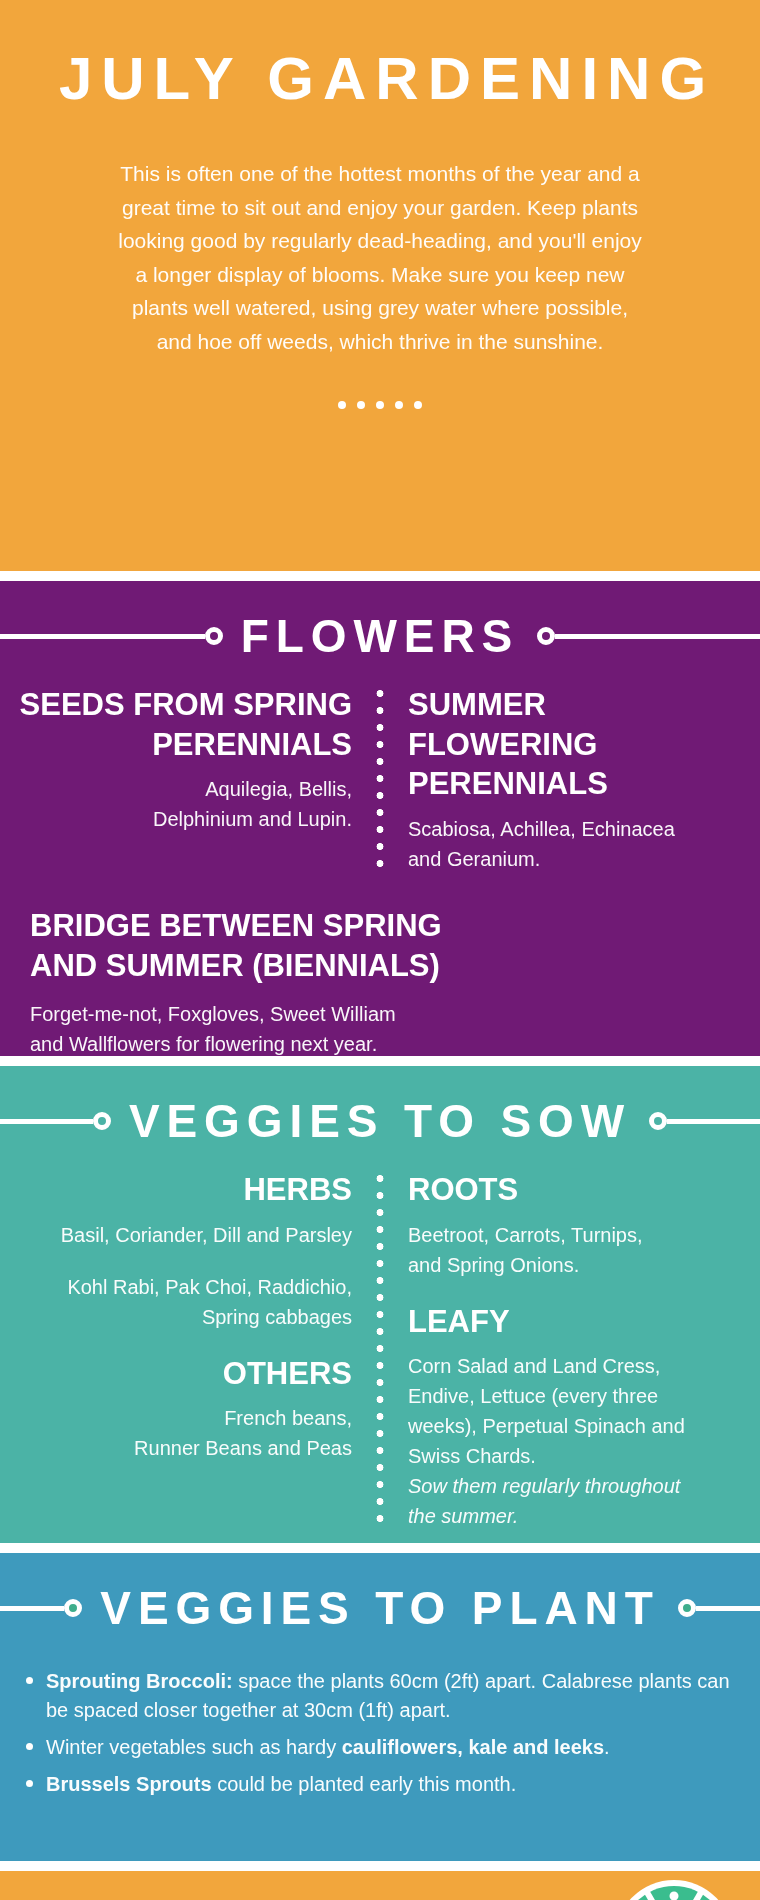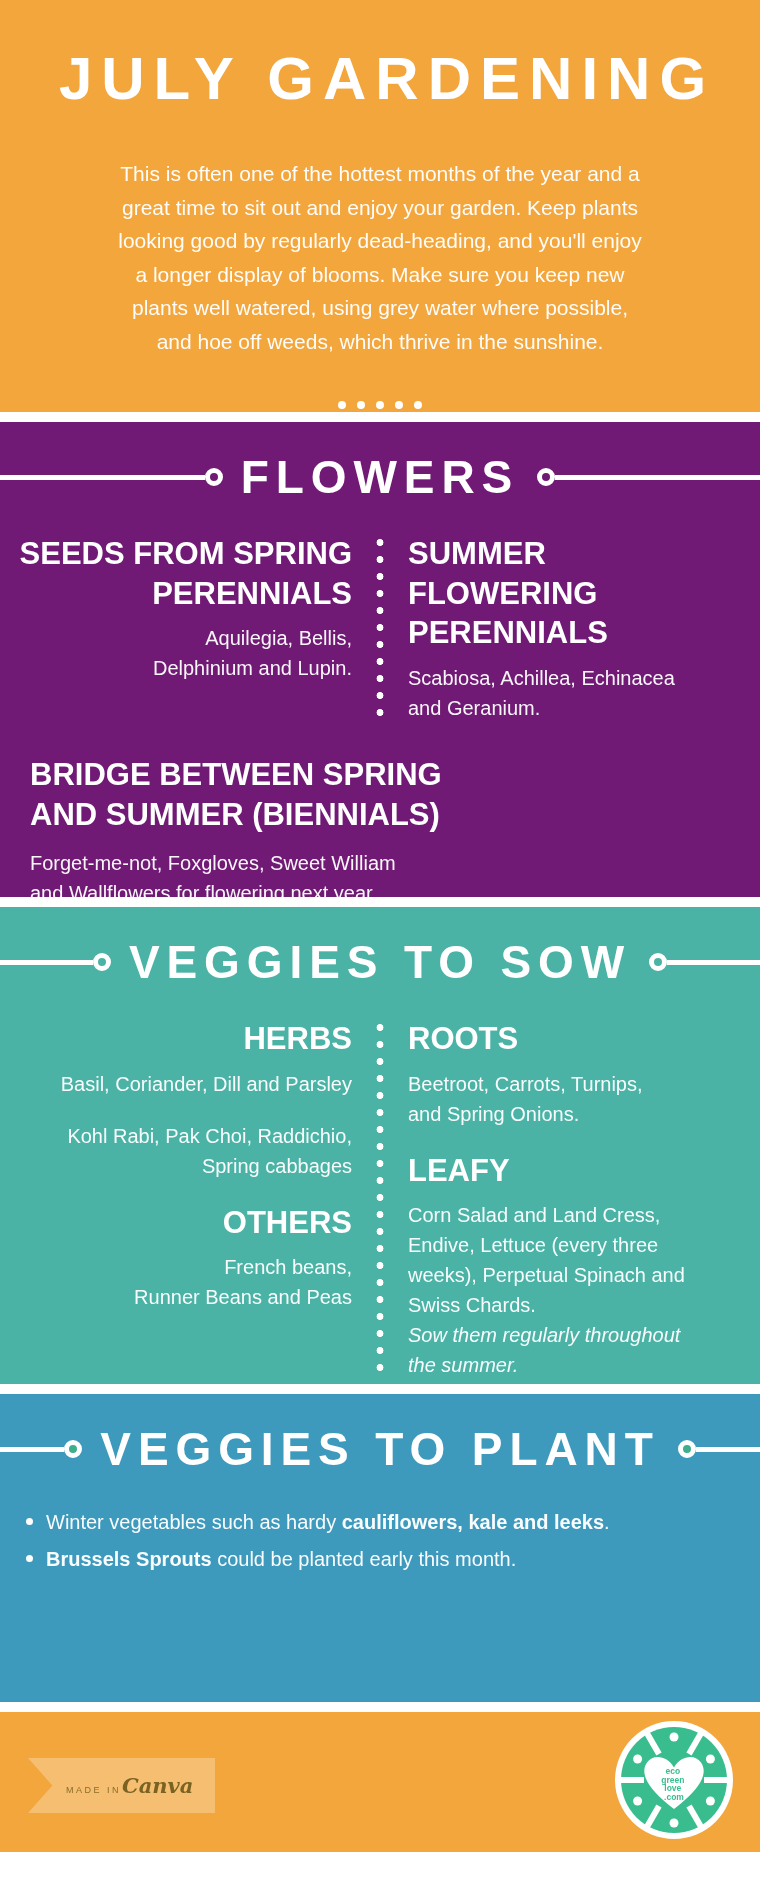--- a/index.html
+++ b/index.html
@@ -2,21 +2,21 @@
 <html><head>
 <meta charset="utf-8">
 <style>
   html,body{margin:0;padding:0;}
   body{
     width:760px;height:1900px;background:#ffffff;
     font-family:"Liberation Sans",sans-serif;
     -webkit-font-smoothing:antialiased;overflow:hidden;
   }
   .sec{position:relative;overflow:hidden;}
-  .sec-yellow{background:#F2A63C;height:412px;}
+  .sec-yellow{background:#F2A63C;height:571px;}
   .gap{height:10px;background:#ffffff;}
   .sec-red{background:#701a75;height:475px;}
   .sec-teal{background:#4BB3A6;height:477px;}
   .sec-blue{background:#3E9ABD;height:308px;}
   .sec-footer{background:#F2A63C;height:140px;}
 
   
   .main-title{
     margin:0;padding:44px 0 0 14px;text-align:center;
     color:#ffffff;font-weight:bold;font-size:60px;letter-spacing:0.15em;
@@ -37,21 +37,21 @@
     width:8px;height:8px;border:5px solid #ffffff;border-radius:50%;
     background:transparent;flex:0 0 auto;
   }
   .sec-blue .h-ring{background:#3FAE8C;}
   .sec-title{
     color:#ffffff;font-weight:bold;font-size:46px;letter-spacing:0.15em;
     margin:0 18px;white-space:nowrap;
   }
 
   
-  .cols{display:grid;grid-template-columns:1fr 56px 1fr;margin-top:30px;padding:0 18px;}
+  .cols{display:grid;grid-template-columns:1fr 56px 1fr;margin-top:22px;padding:0 18px;}
   .col-left{text-align:right;}
   .col-right{text-align:left;}
   .vdivider{
     justify-self:center;width:8px;
     background-image:radial-gradient(circle,#ffffff 3.2px,rgba(255,255,255,0) 3.7px);
     background-size:8px 17px;background-repeat:repeat-y;background-position:center top;
   }
   .sub-head{
     color:#ffffff;font-weight:bold;font-size:31px;line-height:1.28;
     margin:0 0 10px;white-space:pre-line;
@@ -202,20 +202,24 @@
 <div class="sec sec-blue">
   <div class="sec-header">
     <span class="h-line"></span>
     <span class="h-ring"></span>
     <h2 class="sec-title">VEGGIES TO PLANT</h2>
     <span class="h-ring"></span>
     <span class="h-line"></span>
   </div>
 
   <ul class="bullets">
+      <li>
+        <span class="bullet-dot"></span>
+        <span><span class="bold">Sprouting Broccoli:</span><span class=""> space the plants 60cm (2ft) apart. Calabrese plants can be spaced closer together at 30cm (1ft) apart.</span></span>
+      </li>
       <li>
         <span class="bullet-dot"></span>
         <span><span class="">Winter vegetables such as hardy </span><span class="bold">cauliflowers, kale and leeks</span><span class="">.</span></span>
       </li>
       <li>
         <span class="bullet-dot"></span>
         <span><span class="bold">Brussels Sprouts</span><span class=""> could be planted early this month.</span></span>
       </li>
     </ul>
 </div>

